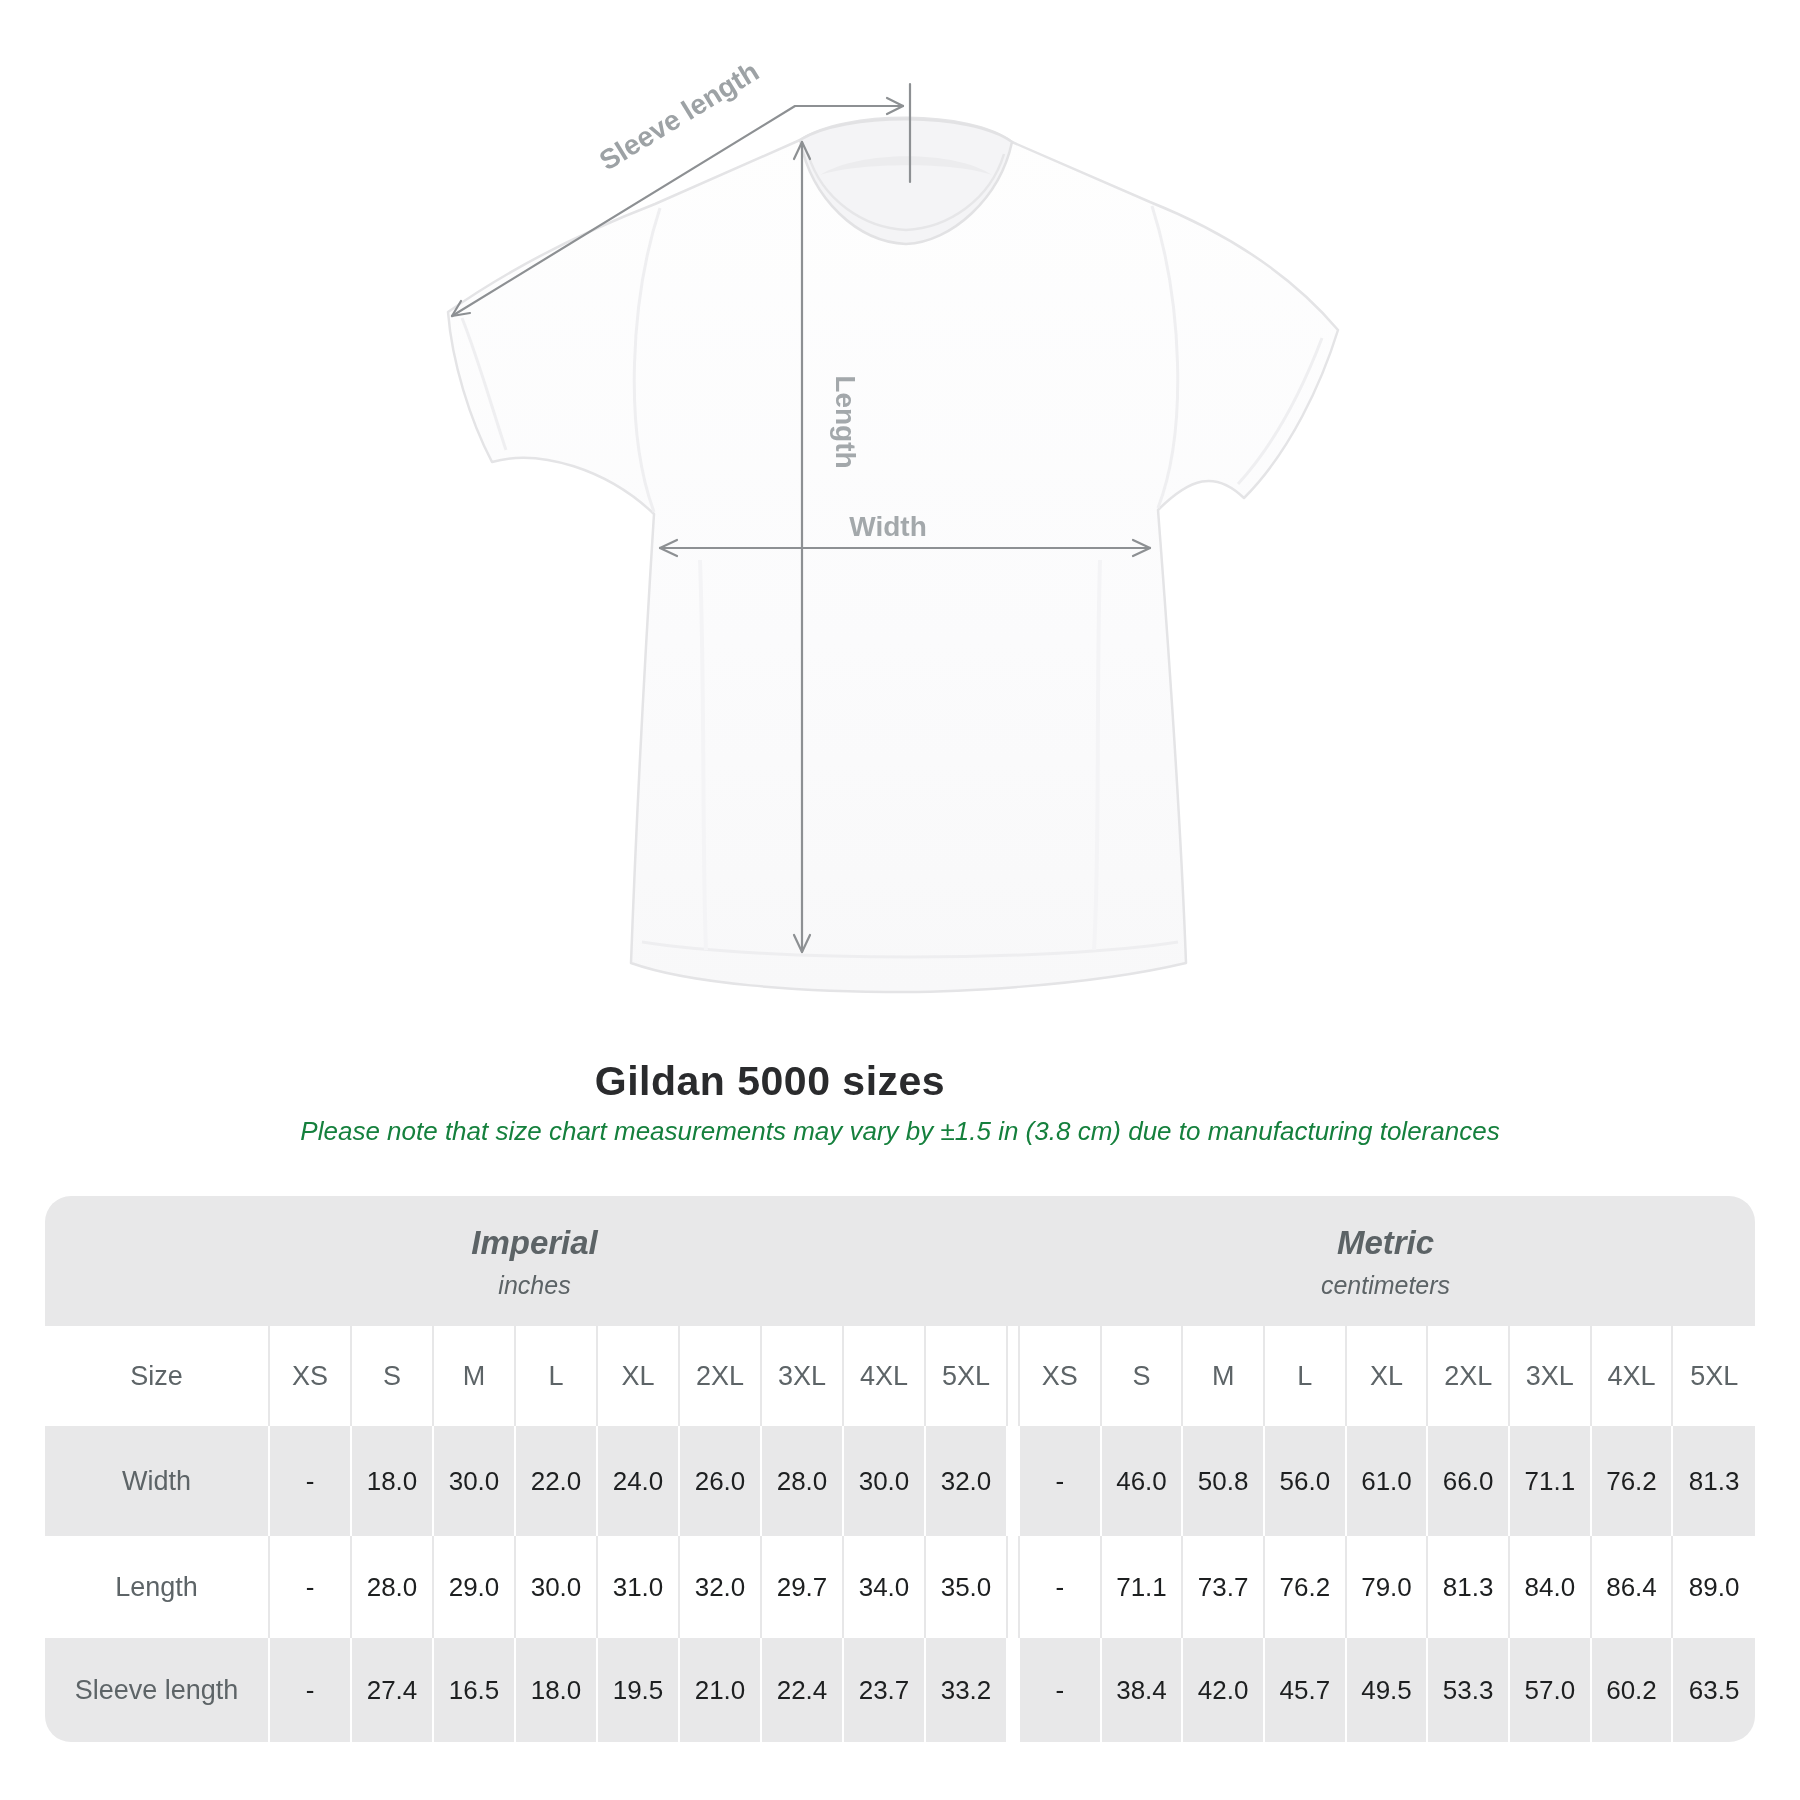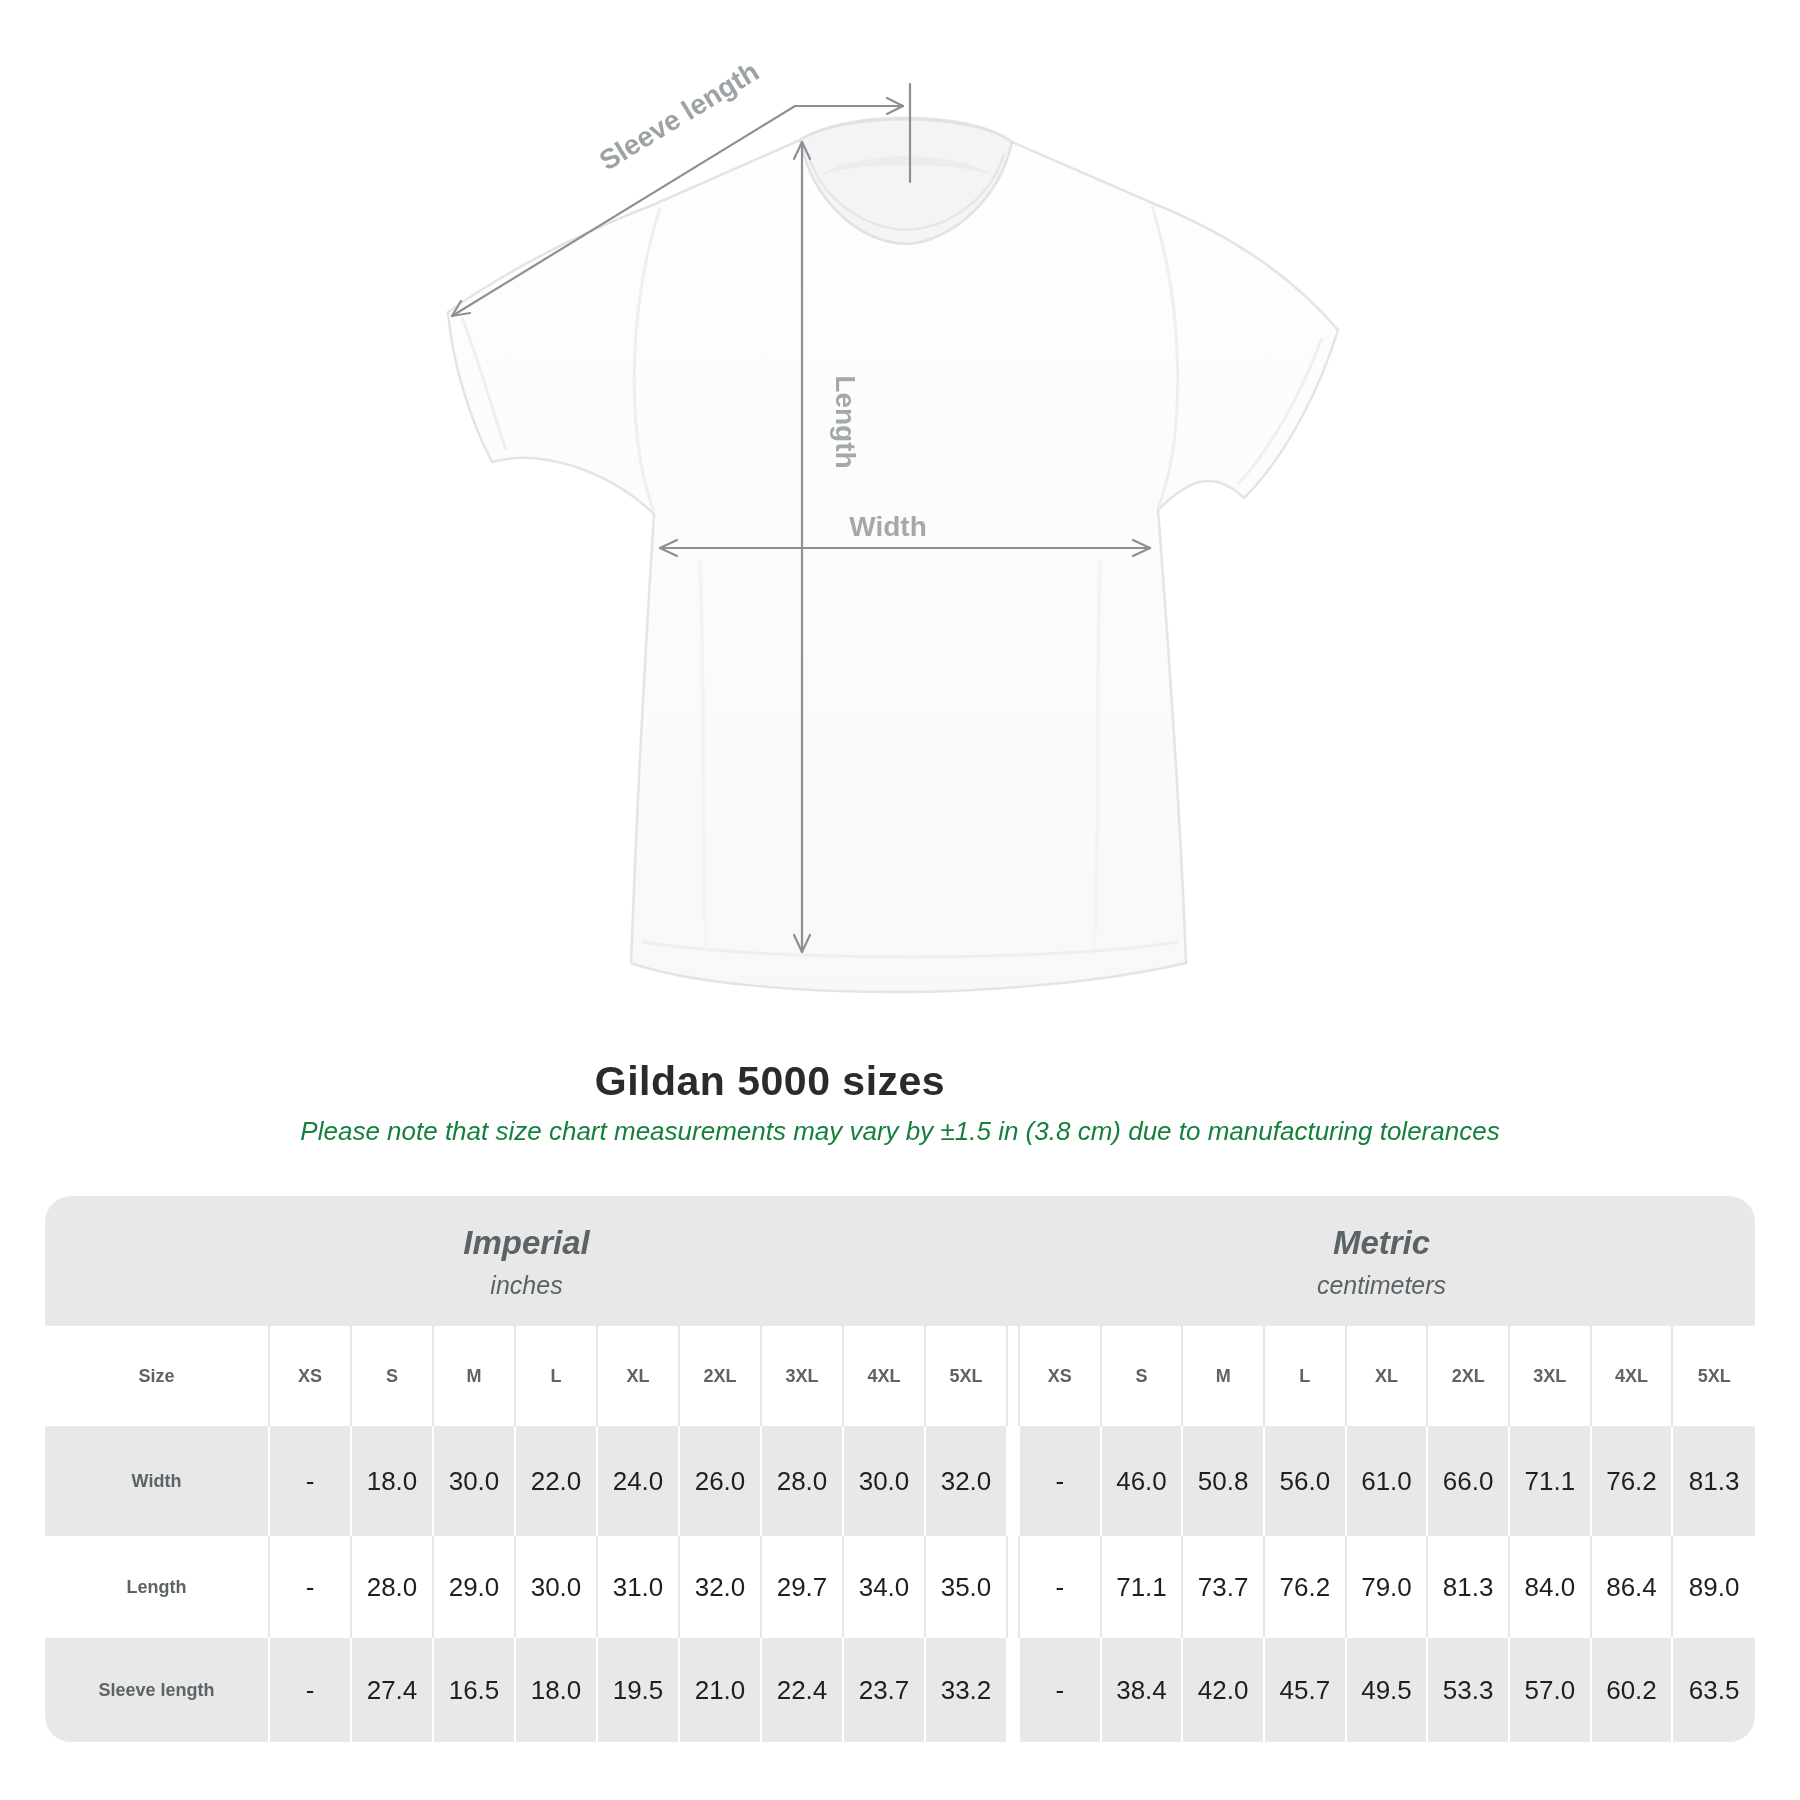--- a/index.html
+++ b/index.html
@@ -15,38 +15,38 @@
   .subtitle{
     position:absolute;left:0;top:1116px;width:1800px;text-align:center;
     font-size:26px;font-style:italic;color:#15803d;
   }
   .size-table{position:absolute;left:45px;top:1196px;width:1710px;}
   .band{
     height:130px;background:#e8e8e9;border-radius:26px 26px 0 0;
     display:flex;align-items:stretch;
   }
   .band .half{display:flex;flex-direction:column;align-items:center;justify-content:center;padding-top:2px;}
-  .band .half.left{flex:0 0 963px;}
+  .band .half.left{flex:0 0 963px;margin-left:8px;}
   .band .half.right{flex:1;}
   .g-label{font-size:33px;font-weight:bold;font-style:italic;color:#5c6366;}
   .g-sub{font-size:25px;font-style:italic;color:#5c6366;margin-top:9px;}
   .grid{
     display:grid;width:1710px;
     grid-template-columns:225px repeat(9,82px) 12px repeat(9,1fr);
     grid-template-rows:100px 110px 102px 104px;
   }
   .cell{
     display:flex;align-items:center;justify-content:center;
     font-size:26px;color:#1d1f20;border-right:2px solid transparent;
   }
   .rw{background:#ffffff;border-right-color:#e7e7e8;}
   .rg{background:#e8e8e9;border-right-color:#ffffff;}
   .sp{background:#ffffff;border-right:2px solid transparent;}
   .sp.rw-sp{border-right-color:#e7e7e8;}
-  .hdr,.lbl{font-weight:bold;color:#5d6467;font-size:18px;}
+  .hdr,.lbl{font-weight:normal;color:#5d6467;font-size:27px;}
   .noline{border-right:none !important;}
   .bl{border-bottom-left-radius:26px;}
   .br{border-bottom-right-radius:26px;}
 </style>
 </head>
 <body>
 
 <svg class="hero" width="1800" height="1045" viewBox="0 0 1800 1045">
   <defs>
     <linearGradient id="teeFill" x1="0" y1="0" x2="0" y2="1">

